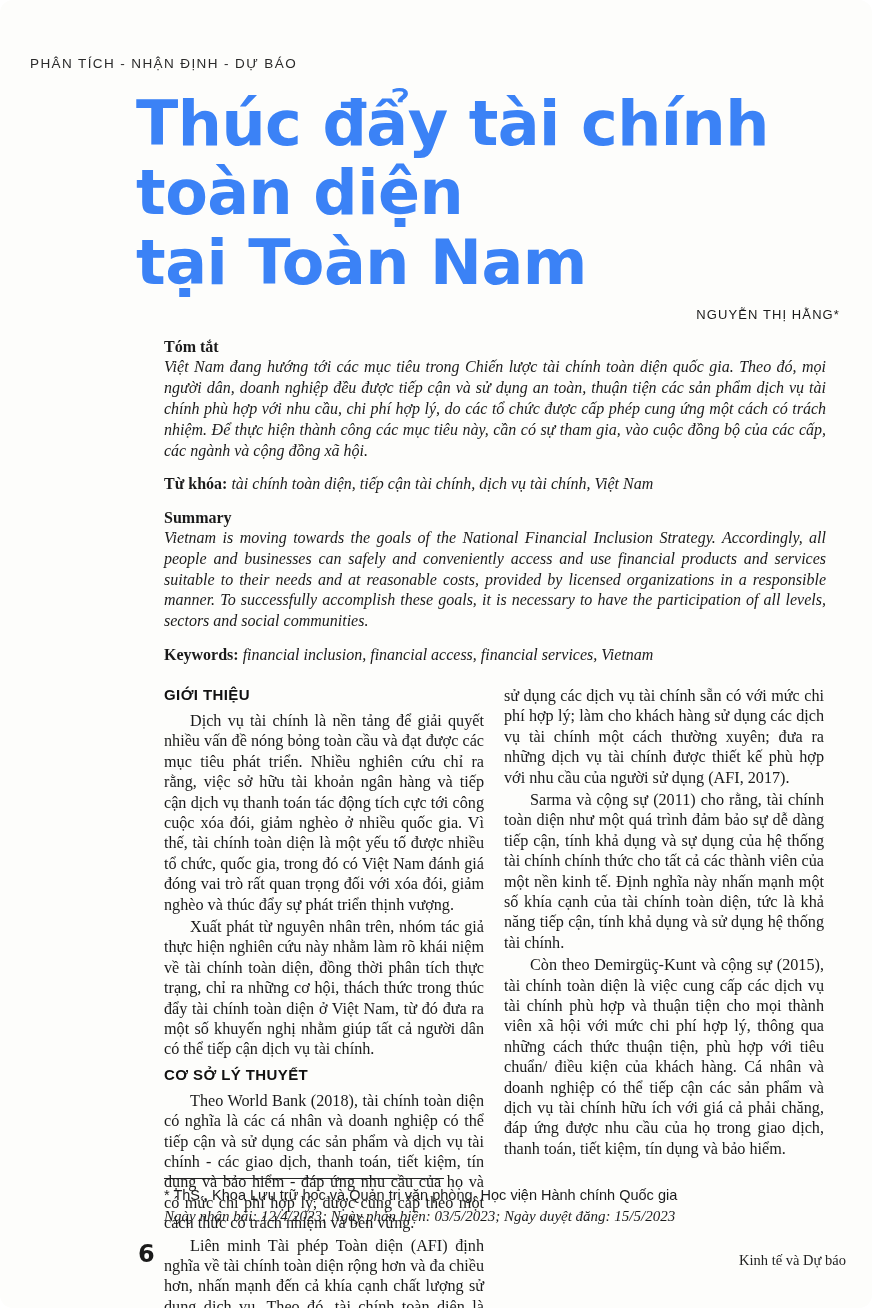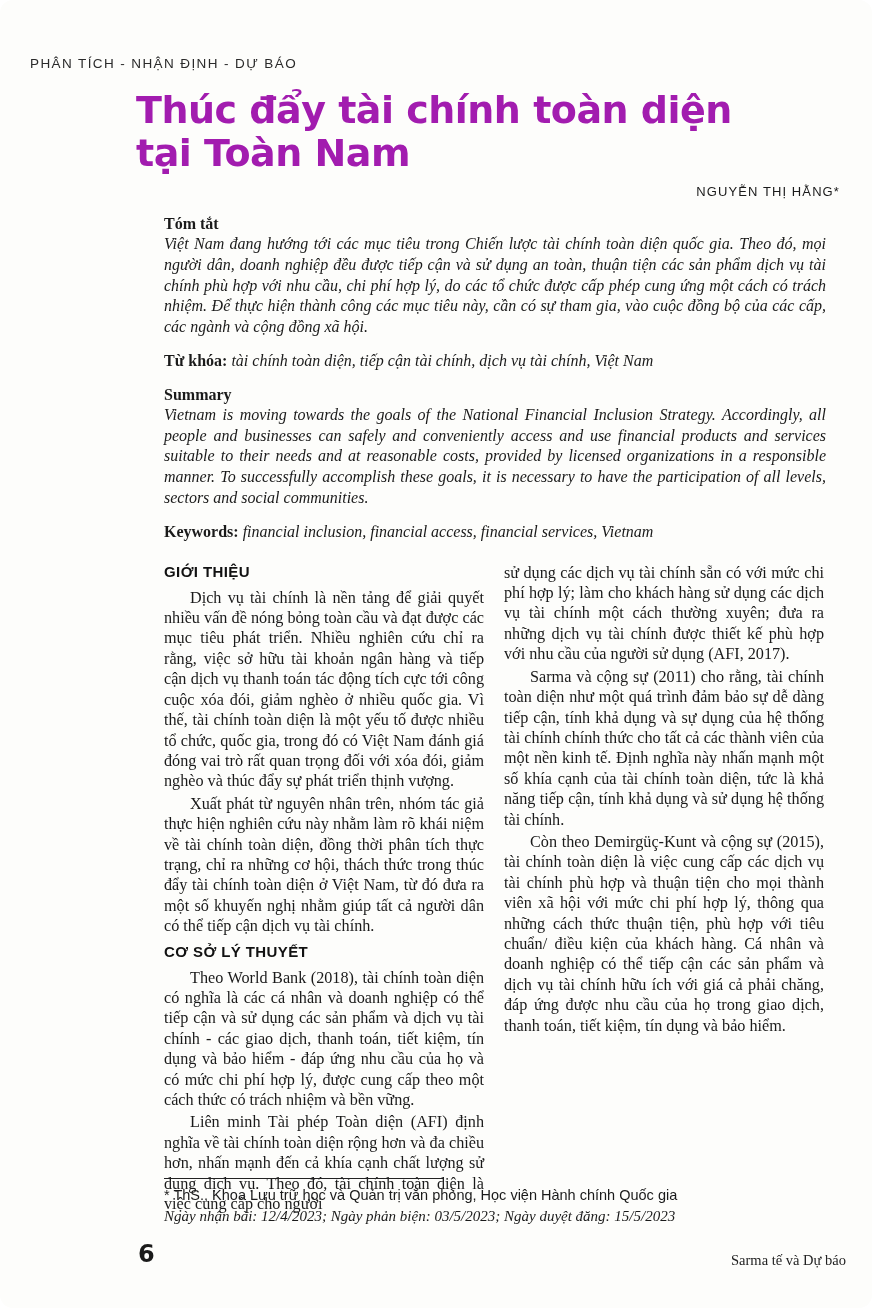--- a/index.html
+++ b/index.html
@@ -36,24 +36,24 @@
     color: #2a2a2a;
     margin-left: 2px;
   }
   .title-block {
     margin-top: 18px;
     padding-left: 108px;
   }
   .title {
     font-family: "DejaVu Sans", sans-serif;
     font-weight: 700;
-    font-size: 38px;
+    font-size: 62px;
     line-height: 1.12;
     letter-spacing: -0.5px;
-    color: #a21caf;
+    color: #3b82f6;
   }
   .author {
     font-family: "Liberation Sans", sans-serif;
     font-size: 13px;
     letter-spacing: 1.1px;
     text-align: right;
     margin-top: 10px;
     padding-right: 4px;
     color: #1a1a1a;
   }
@@ -195,14 +195,14 @@
 
   </div>
 
   <div class="footnote-rule"></div>
   <div class="footnotes">
     <div class="fn1">* ThS., Khoa Lưu trữ học và Quản trị văn phòng, Học viện Hành chính Quốc gia</div>
     <div class="fn2">Ngày nhận bài: 12/4/2023; Ngày phản biện: 03/5/2023; Ngày duyệt đăng: 15/5/2023</div>
   </div>
 
   <div class="pagenum">6</div>
-  <div class="journal">Sarma tế và Dự báo</div>
+  <div class="journal">Kinh tế và Dự báo</div>
 </div>
 
 </body></html>

